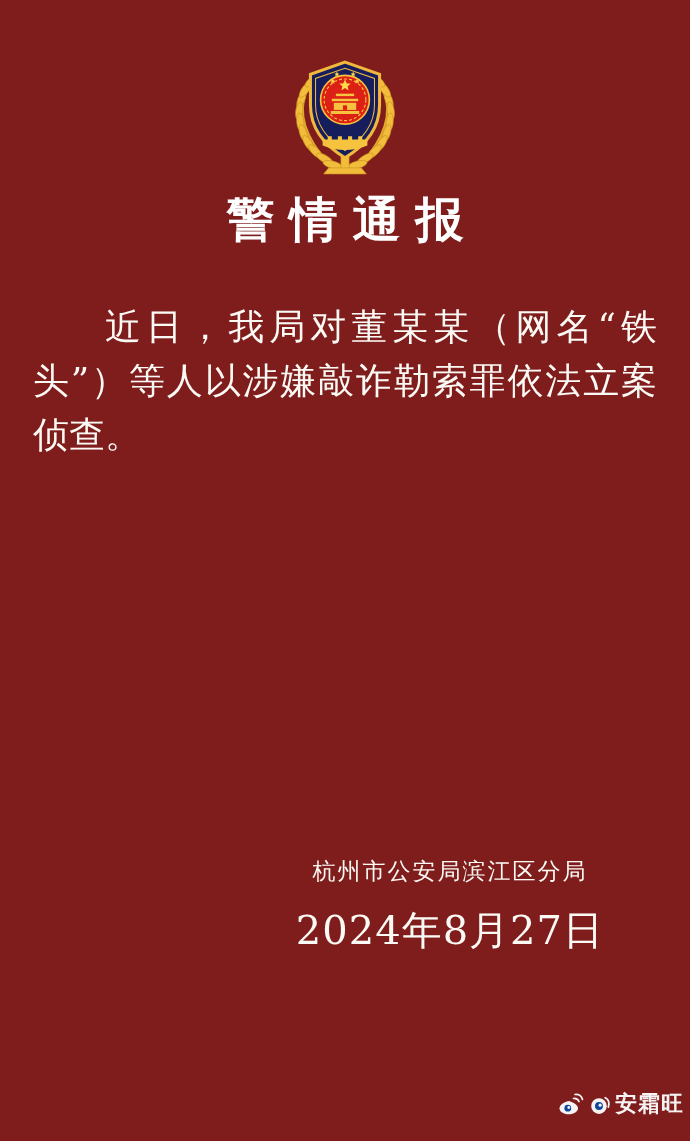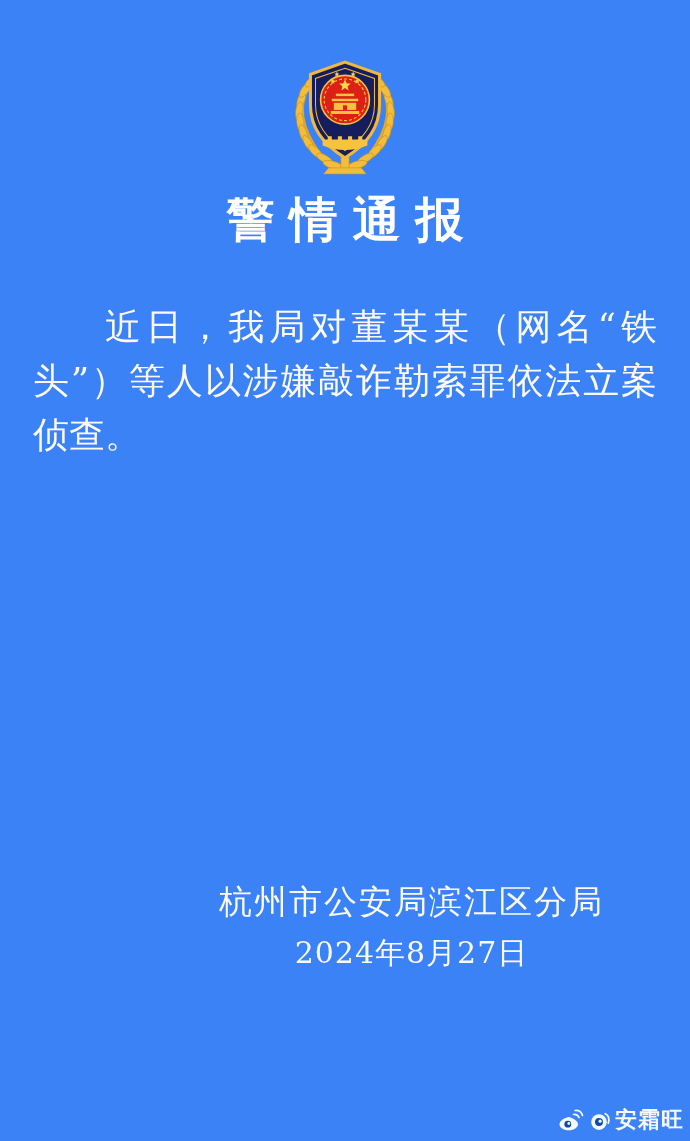--- a/index.html
+++ b/index.html
@@ -5,21 +5,21 @@
   html, body { margin: 0; padding: 0; }
   body {
     width: 690px; height: 1141px;
     background: #0a4aa1;
     overflow: hidden;
     font-family: "DejaVu Serif", "Liberation Serif", serif;
   }
   .page {
     position: relative;
     width: 690px; height: 1141px;
-    background: #3b82f6;
+    background: #7f1d1d;
     color: #fdfdfb;
   }
   .badge {
     position: absolute;
     top: 52px; left: 50%;
     transform: translateX(-50%);
     width: 116px; height: 124px;
   }
   .title {
     position: absolute;
@@ -43,25 +43,25 @@
   .body-text p {
     margin: 0;
     text-indent: 2em;
   }
   .signature {
     position: absolute;
     top: 856px; right: 86px;
     text-align: center;
     color: #faf9f4;
   }
-  .issuer { font-size: 33px; letter-spacing: 2px; margin-top: 24px; }
-  .date   { font-size: 30px; margin-top: 8px; letter-spacing: 1px; }
+  .issuer { font-size: 23px; letter-spacing: 2px; }
+  .date   { font-size: 40px; margin-top: 16px; letter-spacing: 1px; }
   .watermark {
     position: absolute;
-    right: 6px; bottom: 6px;
+    right: 6px; bottom: 22px;
     display: flex;
     align-items: center;
     gap: 3px;
     color: #ffffff;
     opacity: 0.95;
     font-family: "DejaVu Sans", "Liberation Sans", sans-serif;
   }
   .watermark .handle {
     font-size: 22px;
     font-weight: bold;

